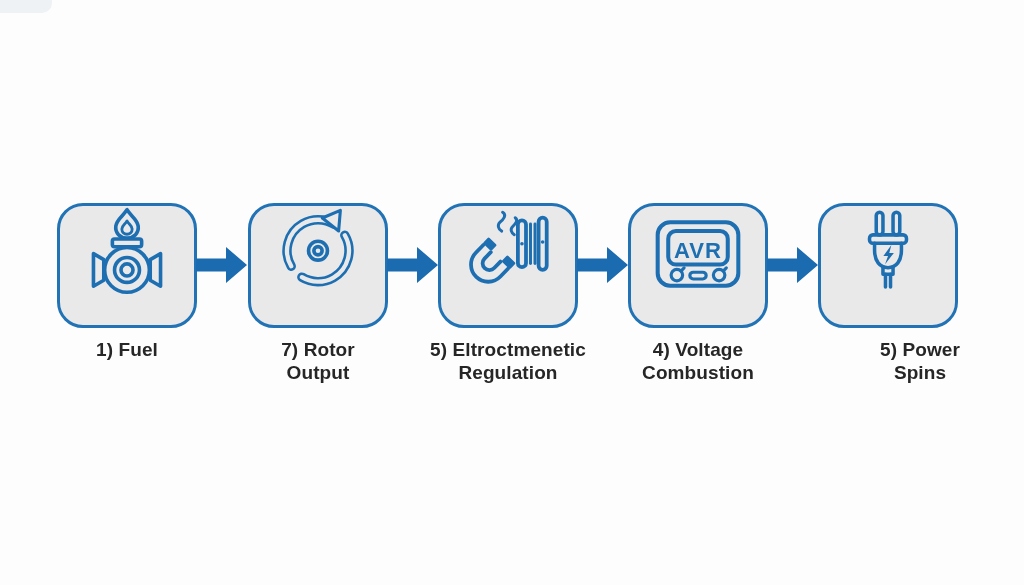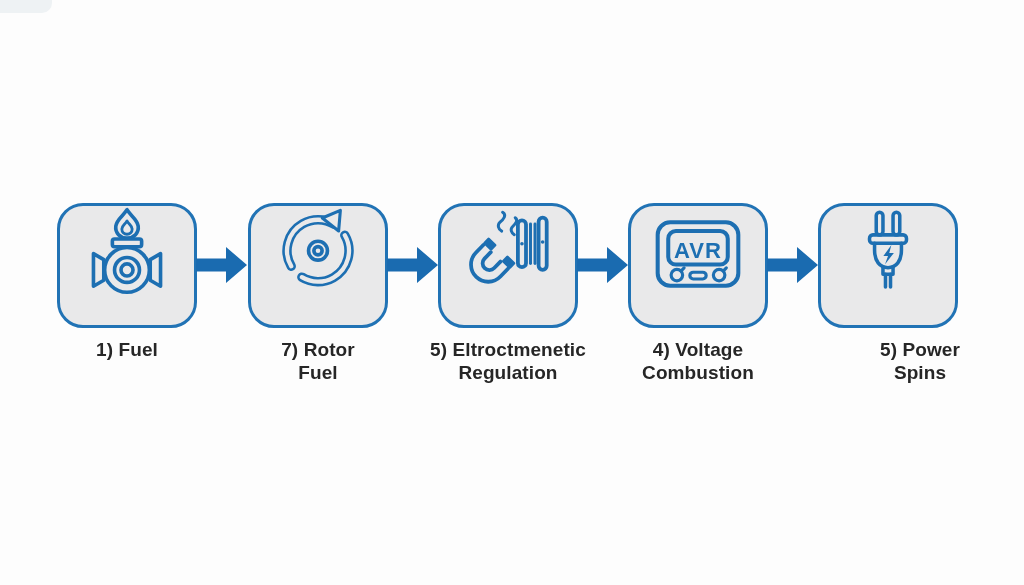--- a/index.html
+++ b/index.html
@@ -124,21 +124,21 @@
   </svg>
   <svg class="arrow a4" width="52" height="38" viewBox="0 0 52 38">
     <polygon points="0,12.5 30,12.5 30,1 51,19 30,37 30,25.5 0,25.5" fill="#1a6bb0"></polygon>
   </svg>
 
   <div class="label l1">
     <div>1) Fuel</div>
   </div>
   <div class="label l2">
     <div>7) Rotor</div>
-    <div>Fuel</div>
+    <div>Output</div>
   </div>
   <div class="label l3">
     <div>5) Eltroctmenetic</div>
     <div>Regulation</div>
   </div>
   <div class="label l4">
     <div>4) Voltage</div>
     <div>Combustion</div>
   </div>
   <div class="label l5">

